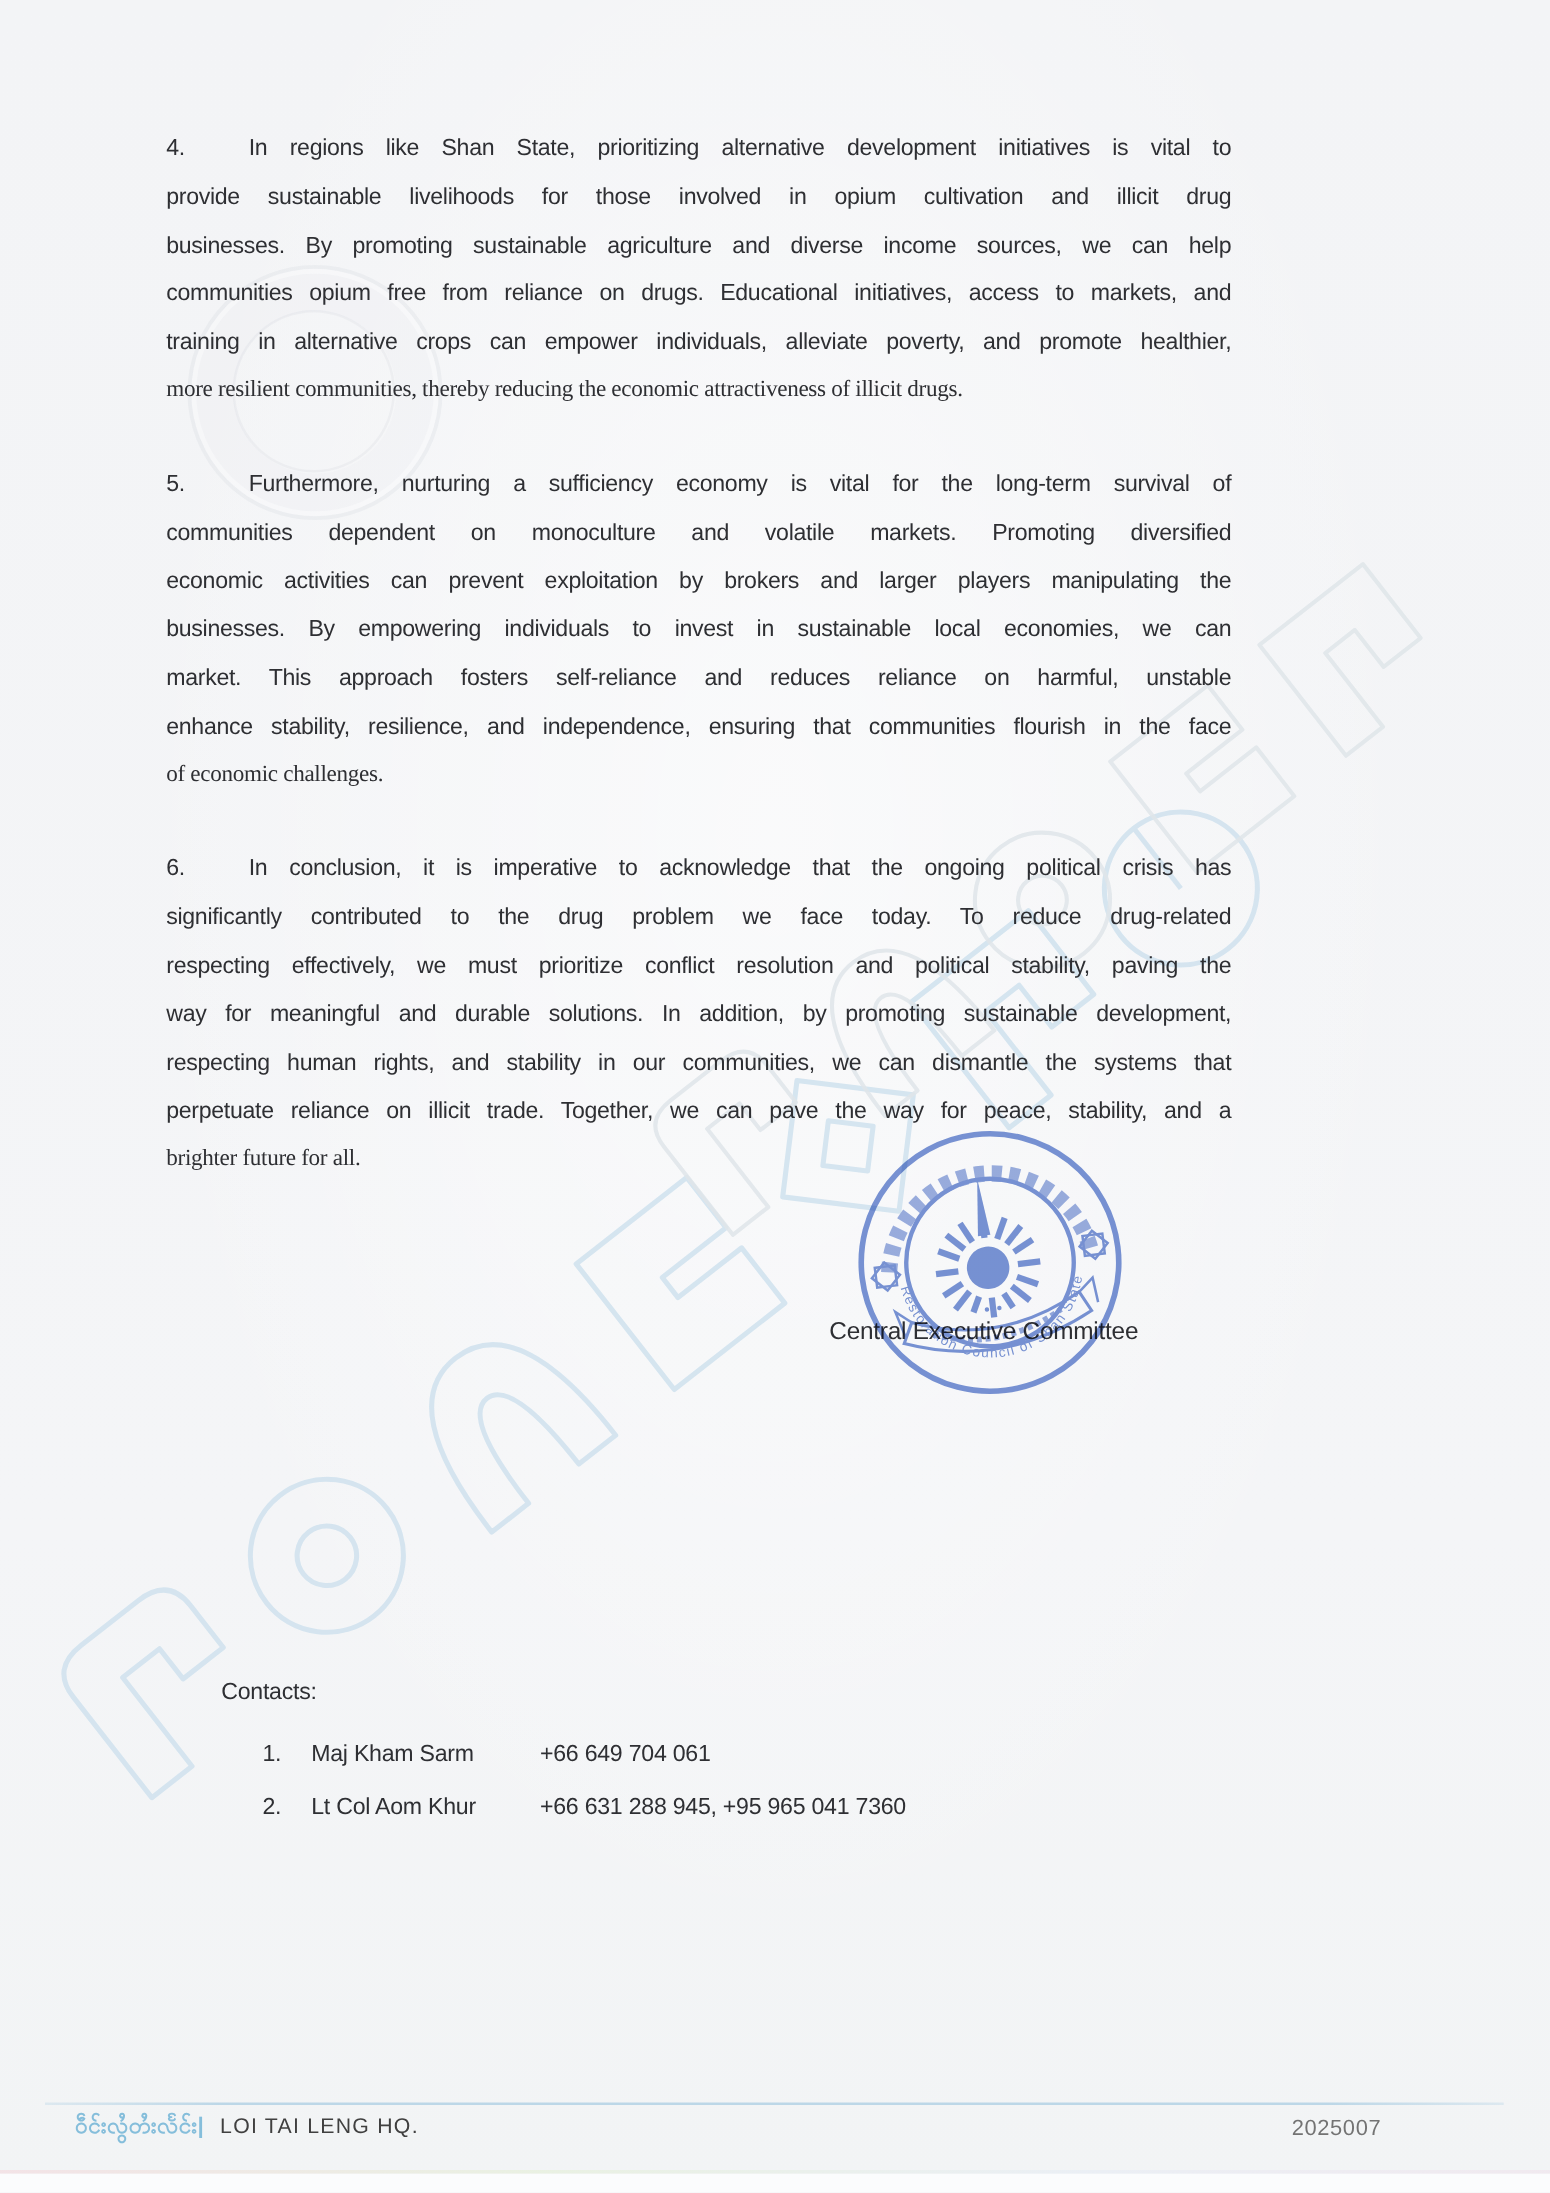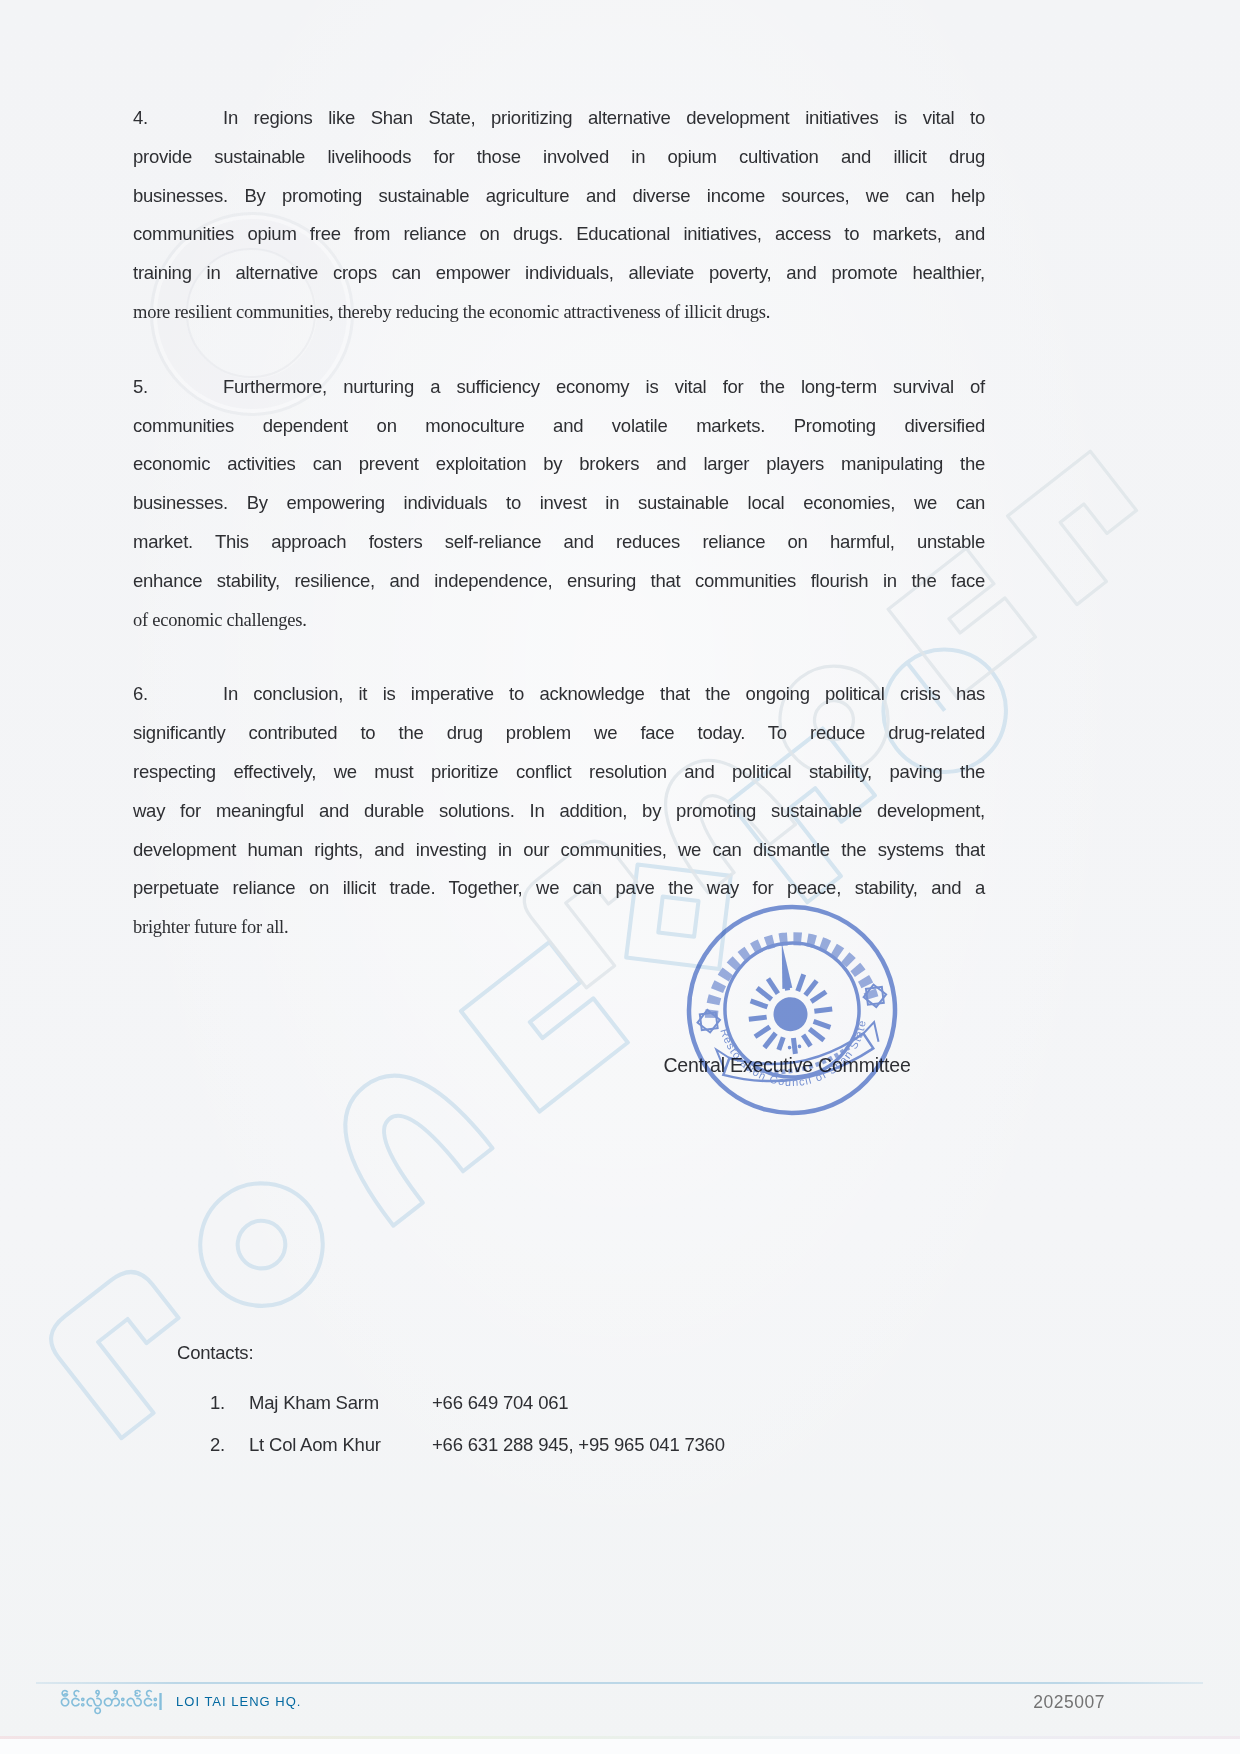--- a/index.html
+++ b/index.html
@@ -38,21 +38,21 @@
   .content{
     position:absolute;left:133px;top:99px;width:852px;z-index:2;
     color:#2e2f33;font-size:18.5px;letter-spacing:-0.25px;
   }
   .para{margin:0 0 36px 0;}
   .line,.pline{line-height:38.8px;height:38.8px;}
   .line{text-align:justify;text-align-last:justify;}
   .line.last{text-align:left;text-align-last:auto;font-family:Liberation Serif, serif;}
   .pline{display:flex;}
   .pnum{flex:0 0 66px;width:66px;}
-  .ltext{flex:1;text-align:justify;text-align-last:justify;margin-left:24px;}
+  .ltext{flex:1;text-align:justify;text-align-last:justify;}
 
   .sig-block{
     position:absolute;left:787px;top:1046px;transform:translateX(-50%);
     text-align:center;font-size:19.5px;line-height:38.5px;color:#2e2f33;
     white-space:nowrap;z-index:2;letter-spacing:-0.2px;
   }
 
   .stamp{position:absolute;left:678px;top:890px;z-index:5;mix-blend-mode:multiply;opacity:.92;}
 
   .contacts{position:absolute;left:133px;top:1336px;z-index:2;color:#2e2f33;font-size:18.5px;letter-spacing:-0.2px;margin-left:44px;}
@@ -60,21 +60,21 @@
   .contact-row{display:flex;line-height:42px;}
   .c-num{width:39px;margin-left:33px;}
   .c-name{width:183px;}
 
   .footer-divider{
     position:absolute;left:36px;top:1682px;width:1167px;height:2px;z-index:2;
     background:linear-gradient(90deg,rgba(188,215,231,.4),#bcd7e7 12%,#bcd7e7 88%,rgba(188,215,231,.4));
   }
   .footer-left{position:absolute;left:60px;top:1688px;z-index:2;white-space:nowrap;}
   .footer-left .shan{color:#85bedb;font-size:18px;font-weight:bold;letter-spacing:.5px;}
-  .footer-left .hq{color:#0369a1;font-size:13px;letter-spacing:1px;margin-left:8px;}
+  .footer-left .hq{color:#404040;font-size:17px;letter-spacing:1px;margin-left:8px;}
   .doc-number{
     position:absolute;left:1000px;top:1692px;width:105px;text-align:right;z-index:2;
     color:#737373;font-size:17.5px;letter-spacing:.5px;
   }
 </style>
 </head>
 <body>
 
 <div class="paper-tint"></div>
 
@@ -153,21 +153,21 @@
       <div class="line last">of economic challenges.</div>
     </div>
     <div class="para">
       <div class="pline">
         <span class="pnum">6.</span>
         <span class="ltext">In conclusion, it is imperative to acknowledge that the ongoing political crisis has</span>
       </div>
       <div class="line">significantly contributed to the drug problem we face today. To reduce drug-related</div>
       <div class="line">respecting effectively, we must prioritize conflict resolution and political stability, paving the</div>
       <div class="line">way for meaningful and durable solutions. In addition, by promoting sustainable development,</div>
-      <div class="line">development human rights, and investing in our communities, we can dismantle the systems that</div>
+      <div class="line">respecting human rights, and stability in our communities, we can dismantle the systems that</div>
       <div class="line">perpetuate reliance on illicit trade. Together, we can pave the way for peace, stability, and a</div>
       <div class="line last">brighter future for all.</div>
     </div>
   </div>
 
 <div class="sig-block">
   <div>Central Executive Committee</div>
 </div>
 
 <svg class="stamp" width="228" height="248" viewBox="0 0 228 248">

